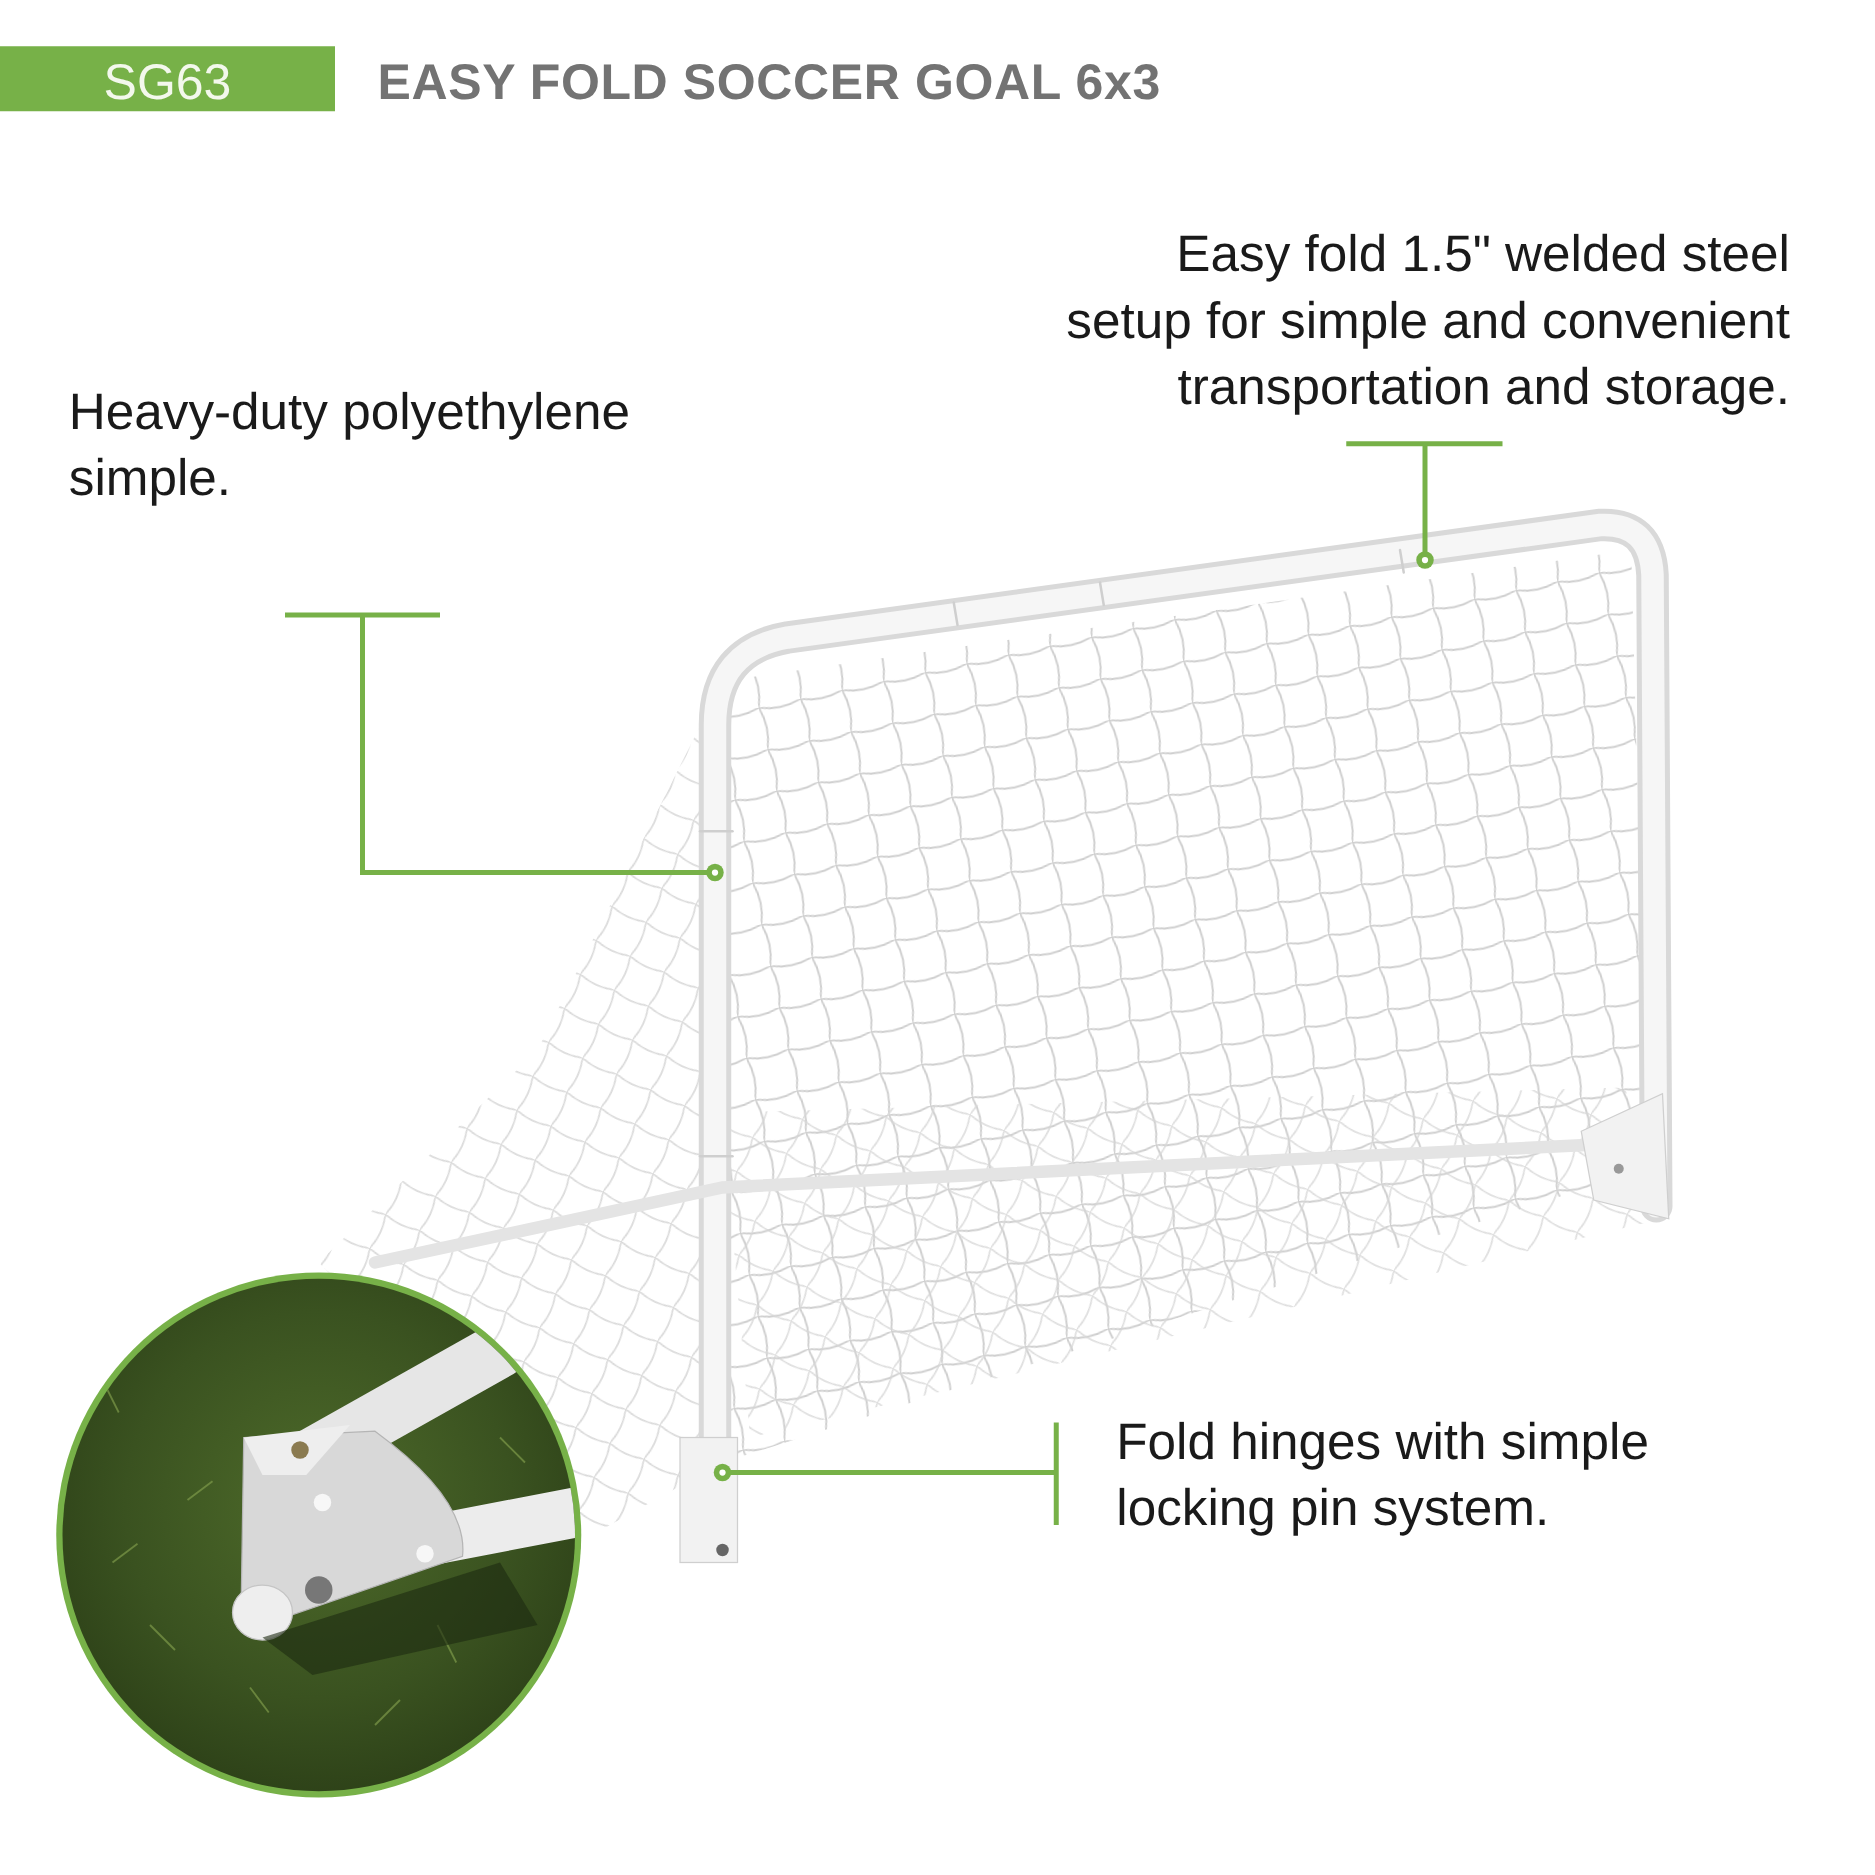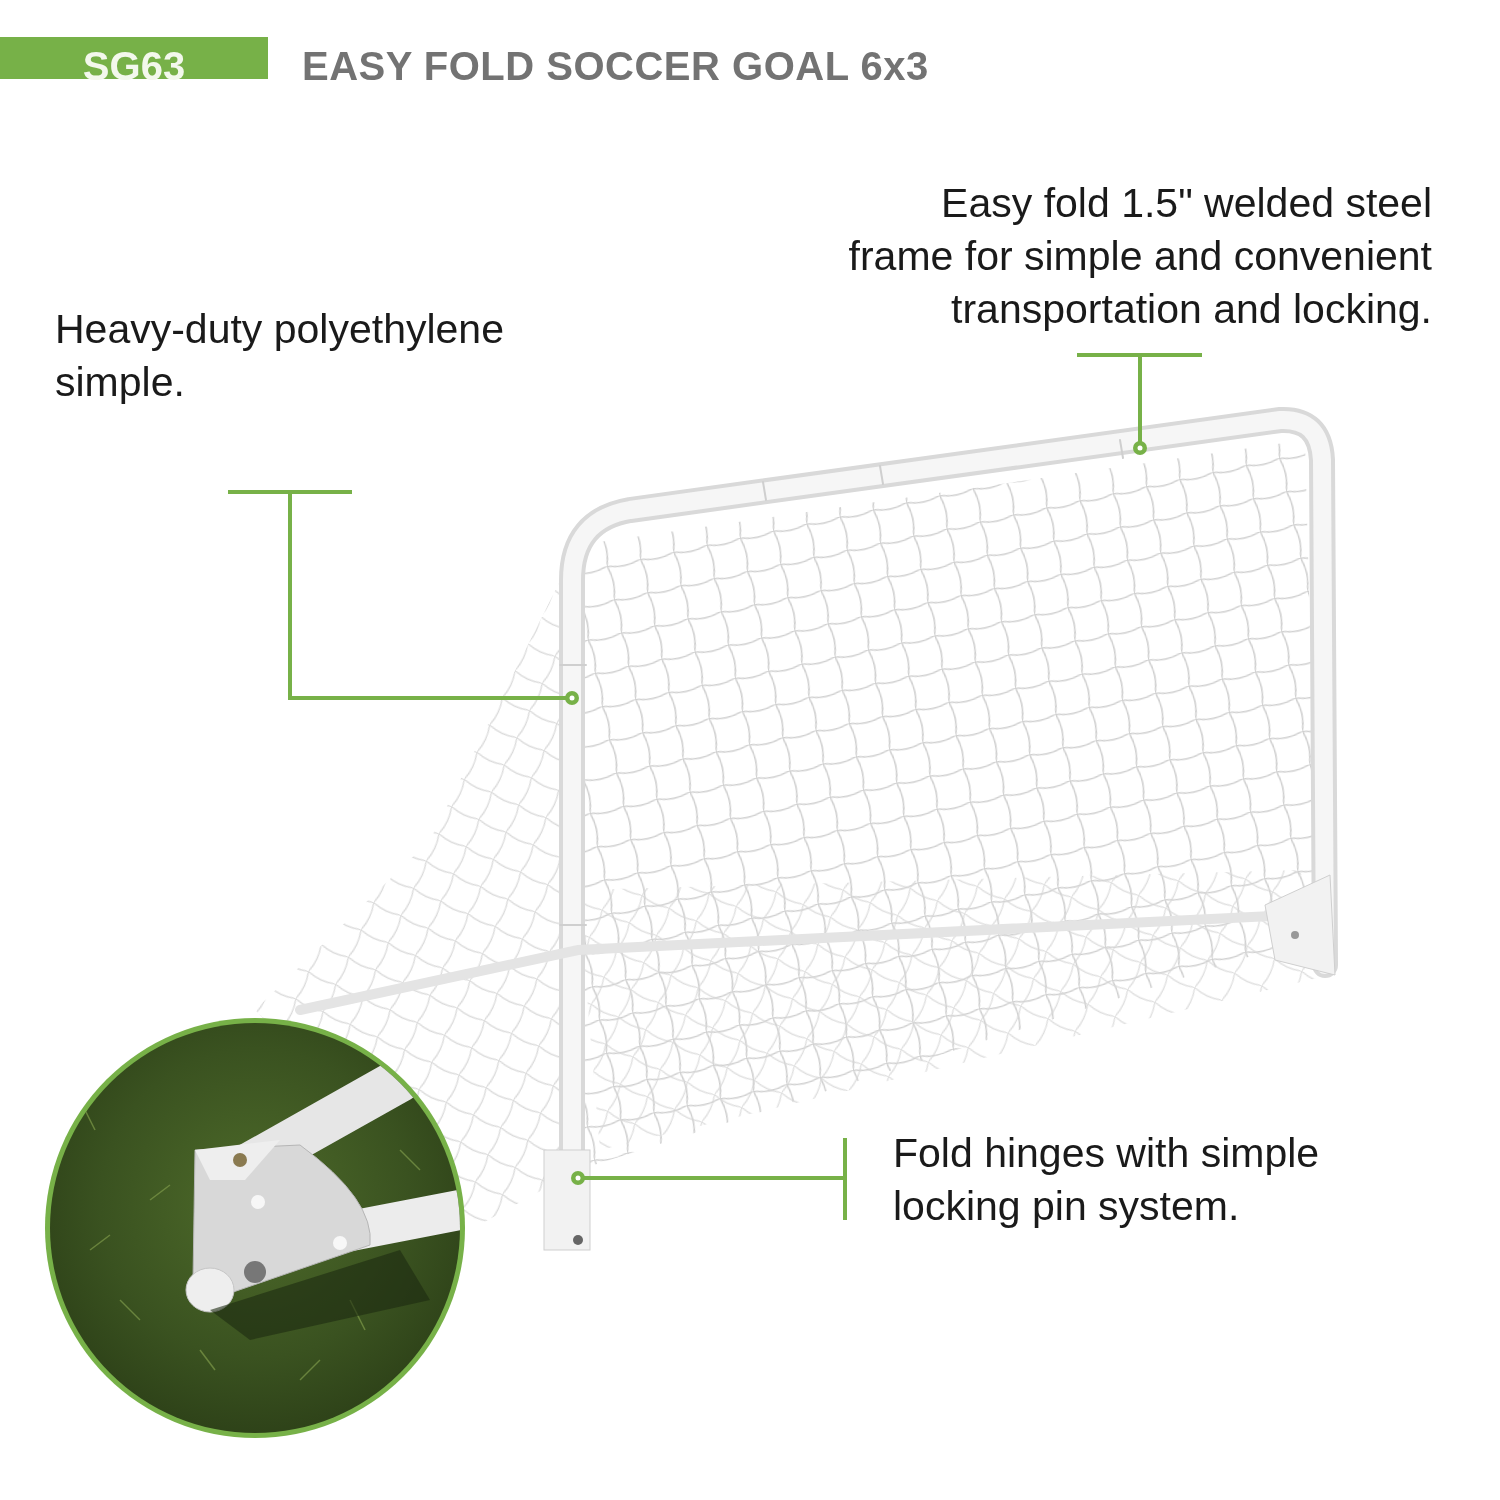--- a/index.html
+++ b/index.html
@@ -1,17 +1,17 @@
 <!DOCTYPE html>
 <html><head>
 <meta charset="utf-8">
 <style>
   html,body{margin:0;padding:0;background:#fff;}
   body{width:1500px;height:1500px;position:relative;overflow:hidden;font-family:"Liberation Sans","DejaVu Sans",sans-serif;color:#1a1a1a;}
-  .sku-badge{position:absolute;left:0;top:37px;width:268px;height:42px;background:#77b148;color:#f3f8ec;font-weight:bold;font-size:40px;line-height:58px;text-align:center;letter-spacing:0px;}
+  .sku-badge{position:absolute;left:0;top:37px;width:268px;height:52px;background:#77b148;color:#f3f8ec;font-weight:normal;font-size:40px;line-height:58px;text-align:center;letter-spacing:0px;}
   .title{position:absolute;left:302px;top:37px;height:58px;line-height:58px;font-weight:bold;font-size:40px;color:#737373;letter-spacing:0.5px;}
   .callout{position:absolute;font-size:41px;line-height:53px;color:#1a1a1a;}
   .c1{left:55px;top:303px;width:560px;}
   .c2{right:68px;top:177px;width:760px;text-align:right;}
   .c3{left:893px;top:1127px;width:560px;}
   .art{position:absolute;left:0;top:0;width:1500px;height:1500px;}
 </style>
 </head>
 <body>
 
@@ -118,20 +118,20 @@
   </g>
 </svg>
 
 <div class="callout c1">
   <div>Heavy-duty polyethylene</div>
   <div>simple.</div>
 </div>
 
 <div class="callout c2">
   <div>Easy fold 1.5" welded steel</div>
-  <div>frame for simple and convenient</div>
-  <div>transportation and locking.</div>
+  <div>setup for simple and convenient</div>
+  <div>transportation and storage.</div>
 </div>
 
 <div class="callout c3">
   <div>Fold hinges with simple</div>
   <div>locking pin system.</div>
 </div>
 
 </body></html>

